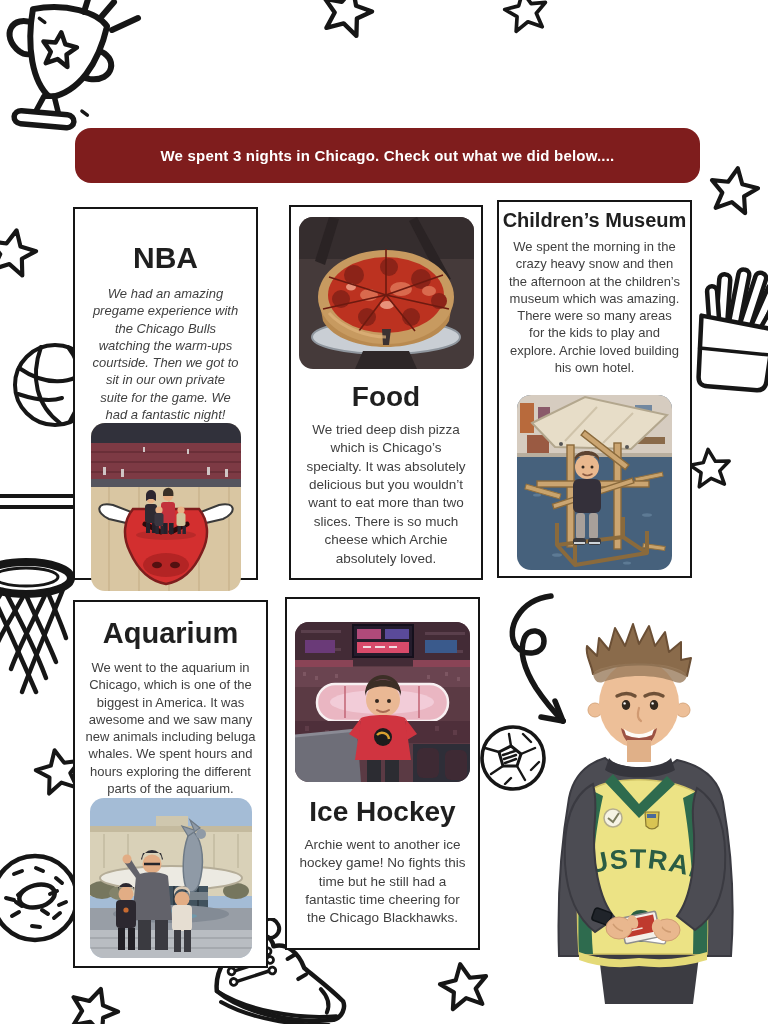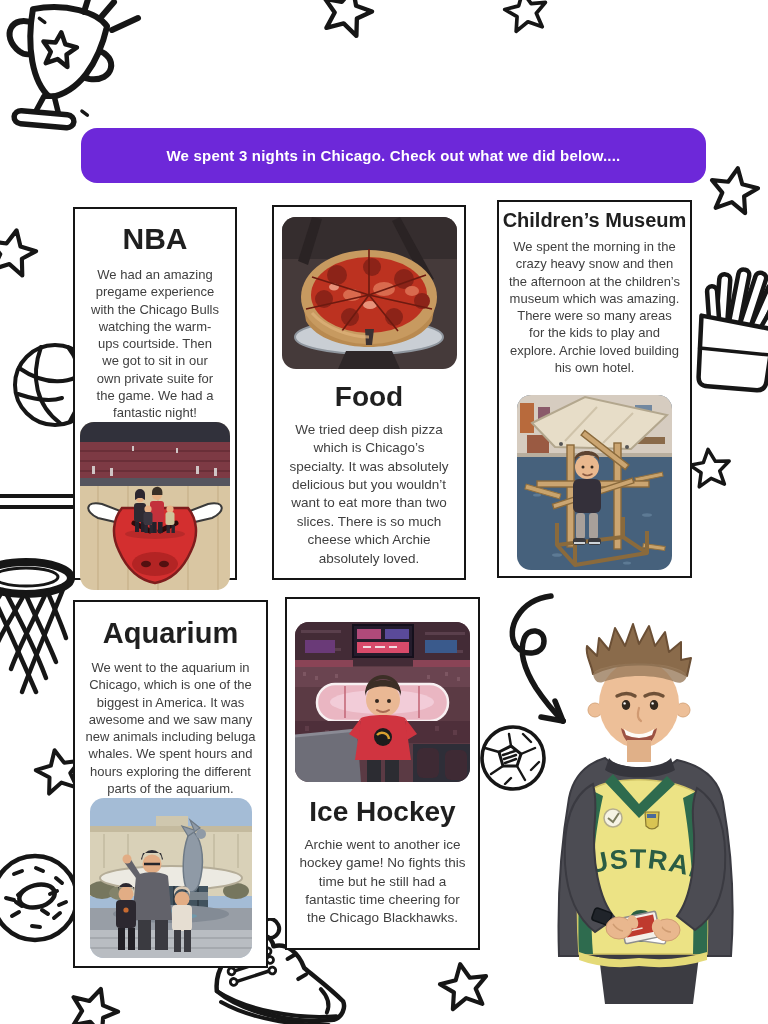--- a/index.html
+++ b/index.html
@@ -1,21 +1,21 @@
 <!DOCTYPE html>
 <html><head>
 <meta charset="utf-8">
 <style>
   html,body{margin:0;padding:0;background:#fff;}
   .page{position:relative;width:768px;height:1024px;background:#ffffff;overflow:hidden;
         font-family:"Liberation Sans",sans-serif;}
   .doodle{position:absolute;z-index:1;}
   .title{position:absolute;left:130px;top:40px;width:560px;text-align:center;
          font-size:55px;font-weight:800;letter-spacing:-2px;color:#262626;z-index:2;}
-  .banner{position:absolute;left:81px;top:128px;width:625px;height:55px;background:#6d28d9;
+  .banner{position:absolute;left:75px;top:128px;width:625px;height:55px;background:#7f1d1d;
           border-radius:16px;display:flex;align-items:center;justify-content:center;z-index:2;}
   .banner span{color:#ffffff;font-weight:700;font-size:15px;letter-spacing:.2px;}
   .card{position:absolute;background:#fff;border:2px solid #151515;box-sizing:border-box;
         display:flex;flex-direction:column;align-items:center;z-index:2;}
   .card h2{margin:0;font-weight:800;color:#1f1f1f;text-align:center;}
   .card .body{margin:0;font-size:13px;line-height:1.33;color:#3f3f3f;text-align:center;}
   .photo{border-radius:14px;overflow:hidden;flex:none;}
   .photo svg{display:block;width:100%;height:100%;}
   .cutout{position:absolute;z-index:3;}
 </style>
@@ -172,23 +172,23 @@
       <path d="M48 6 C 16 10, 2 40, 13 56 C 21 67, 41 65, 41 51 C 41 39, 25 37, 21 49 C 16 63, 23 82, 33 98 C 41 110, 49 120, 60 131"></path>
       <path d="M60 131 L38 127"></path>
       <path d="M60 131 L52 111"></path>
     </g>
   </svg>
 
   <div class="banner">
     <span>We spent 3 nights in Chicago. Check out what we did below....</span>
   </div>
 
-  <section class="card" style="left:73px;top:207px;width:164px;height:373px;padding-top:13px;">
+  <section class="card" style="left:73px;top:207px;width:185px;height:373px;padding-top:32px;">
     <h2 style="font-size:30px;">NBA</h2>
-    <p class="body" style="margin:10px 16px 0;">We had an amazing pregame experience with the Chicago Bulls watching the warm-ups courtside. Then we got to sit in our own private suite for the game. We had a fantastic night!</p>
+    <p class="body" style="margin:10px 16px 0;font-style:italic;">We had an amazing pregame experience with the Chicago Bulls watching the warm-ups courtside. Then we got to sit in our own private suite for the game. We had a fantastic night!</p>
     <div class="photo" style="width:150px;height:168px;margin-top:auto;margin-bottom:9px;">
       <svg viewBox="0 0 150 168">
         <rect width="150" height="168" fill="#d9c6a2"></rect>
         <rect width="150" height="20" fill="#31313b"></rect>
         <rect y="20" width="150" height="38" fill="#7d3a44"></rect>
         <g fill="#6a2f38">
             <rect y="28" width="150" height="2"></rect>
             <rect y="38" width="150" height="2"></rect>
             <rect y="48" width="150" height="2"></rect>
           </g>
@@ -231,21 +231,21 @@
             <rect x="69.5" y="103" width="3.4" height="8" fill="#2a2630"></rect>
           <circle cx="90" cy="87" r="3.6" fill="#e8b286"></circle>
             <rect x="85.5" y="90" width="9" height="13" rx="2.5" fill="#cfc49a"></rect>
             <rect x="86.5" y="103" width="3.4" height="8" fill="#2a2630"></rect>
             <rect x="91.5" y="103" width="3.4" height="8" fill="#2a2630"></rect>
         </g>
       </svg>
     </div>
   </section>
 
-  <section class="card" style="left:272px;top:205px;width:194px;height:375px;padding-top:10px;">
+  <section class="card" style="left:289px;top:205px;width:194px;height:375px;padding-top:10px;">
     <div class="photo" style="width:175px;height:152px;">
       <svg viewBox="0 0 175 152">
         <rect width="175" height="152" fill="#453a3a"></rect>
         <rect width="175" height="42" fill="#352d2e"></rect>
         <path d="M118 0 L152 62 L142 66 L110 4 Z" fill="#2a2324"></path>
         <path d="M30 0 L16 44 L26 48 L40 2 Z" fill="#2a2324"></path>
         <ellipse cx="87" cy="120" rx="74" ry="17" fill="#c9ced4" stroke="#8f969e" stroke-width="2"></ellipse>
         <path d="M64 134 L110 134 L118 152 L56 152 Z" fill="#2e2728"></path>
         <path d="M20 82 C 22 112, 60 124, 87 124 C 114 124, 152 112, 154 82 L150 104 C 140 122, 112 130, 87 130 C 62 130, 34 122, 24 104 Z" fill="#b98a50"></path>
         <ellipse cx="87" cy="80" rx="68" ry="47" fill="#c79a60"></ellipse>

